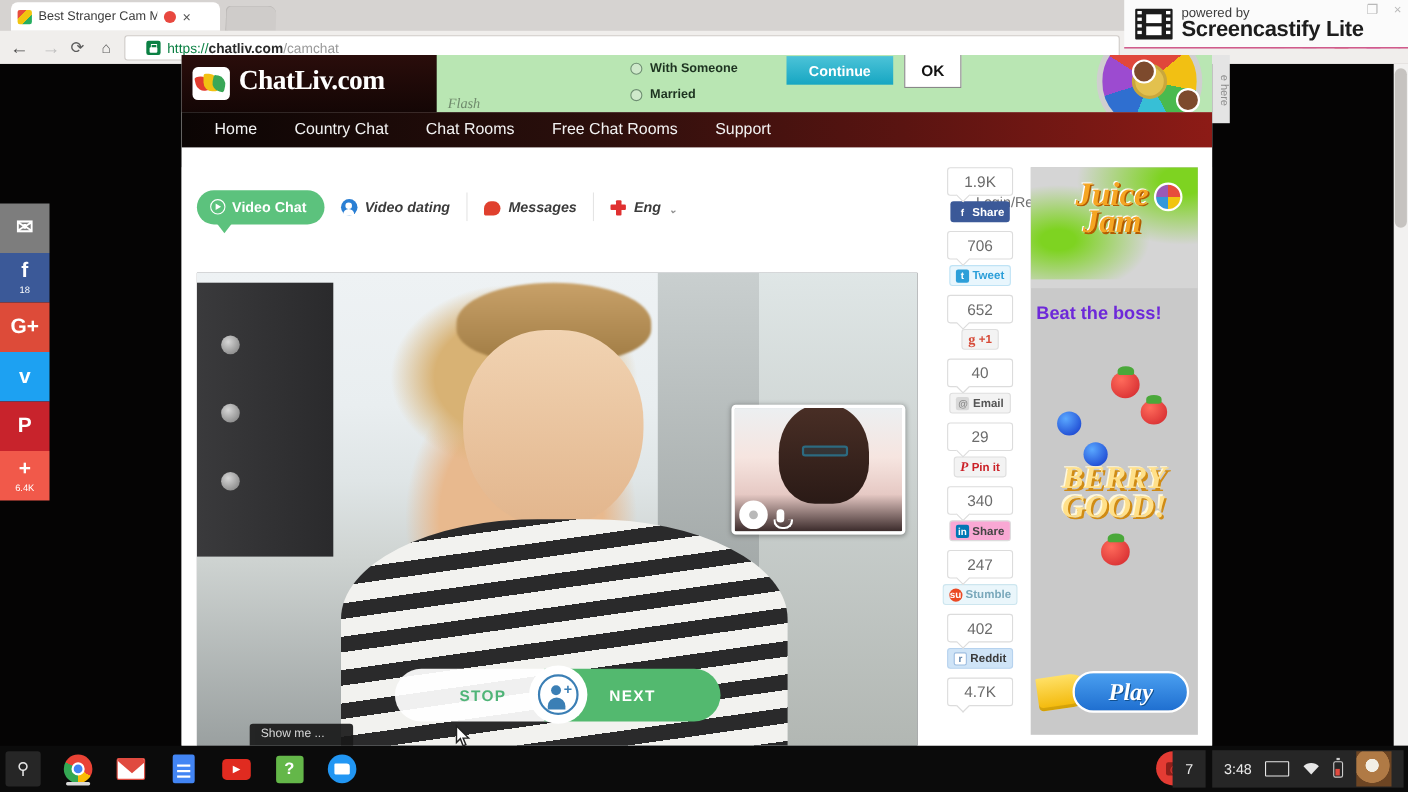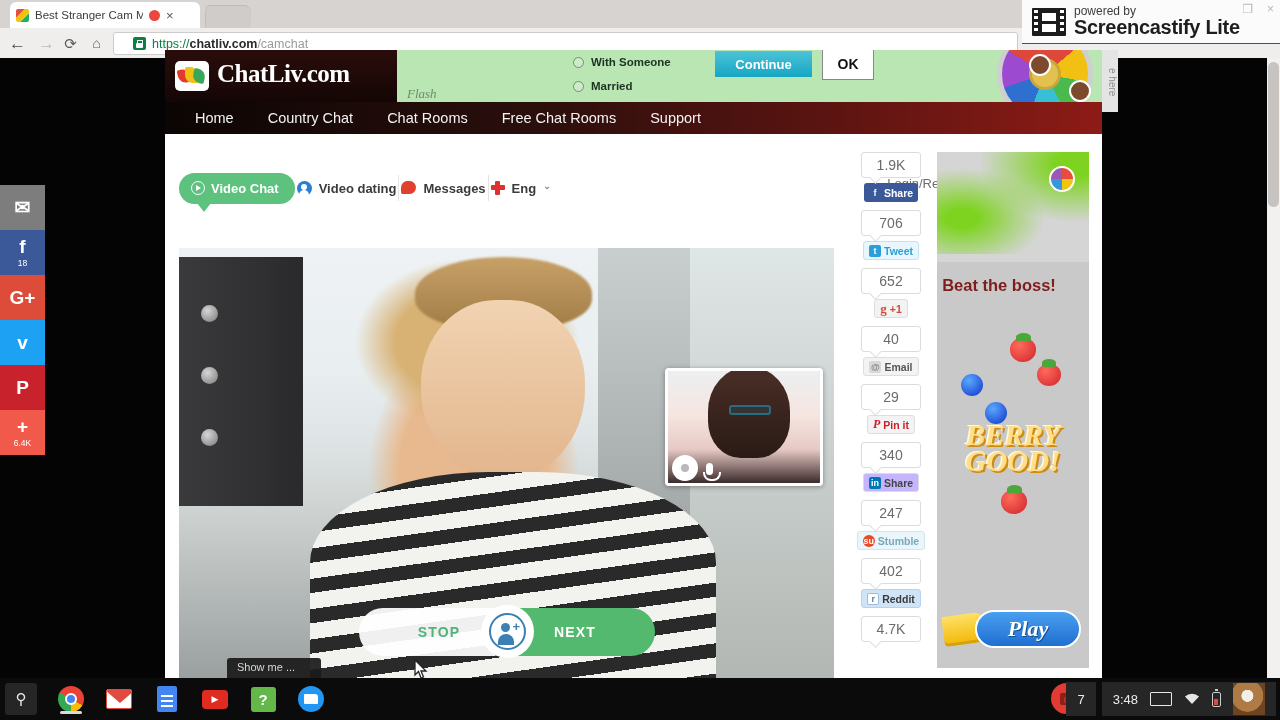--- a/index.html
+++ b/index.html
@@ -128,22 +128,22 @@
   
   .tabsrow { position:absolute; left:14px; top:18px; width:660px; height:36px;
      display:flex; align-items:center; }
   .pill { background:#5cc27d; color:#fff; font-size:13px; font-weight:bold; border-radius:18px;
      padding:8px 16px 8px 12px; display:flex; align-items:center; gap:6px; position:relative; cursor:pointer;}
   .pill::after{content:"";position:absolute;left:18px;bottom:-8px;width:0;height:0;
      border-left:7px solid transparent;border-right:7px solid transparent;border-top:9px solid #5cc27d;}
   .ring { width:14px; height:14px; border-radius:50%; border:1.6px solid #fff; position:relative; flex:none;}
   .ring::after{content:"";position:absolute;left:4.3px;top:3px;border-left:5px solid #fff;
      border-top:3.5px solid transparent;border-bottom:3.5px solid transparent;}
-  .mitem { display:flex; align-items:flex-start; gap:7px; font-size:13px; font-weight:bold;
-     color:#3b3b3b; padding:8px 2px; cursor:pointer; white-space:nowrap;}
+  .mitem { display:flex; align-items:flex-end; gap:7px; font-size:13px; font-weight:bold;
+     color:#3b3b3b; padding:8px 15px; cursor:pointer; white-space:nowrap;font-style:italic;}
   .sep { width:1px; height:26px; background:#e4e4e4; }
   .ic-user { width:15px;height:15px;border-radius:50%;background:#2a7fd4;position:relative;flex:none;}
   .ic-user::after{content:"";position:absolute;left:4.6px;top:3px;width:6px;height:6px;border-radius:50%;background:#fff;}
   .ic-user::before{content:"";position:absolute;left:2.6px;top:9.4px;width:10px;height:6px;border-radius:5px 5px 0 0;background:#fff;}
   .ic-bub { width:15px;height:13px;border-radius:50% 50% 50% 10%/60% 60% 60% 20%;background:#e0402e;flex:none;}
   .ic-flag { width:14px;height:14px;position:relative;flex:none;}
   .ic-flag::before{content:"";position:absolute;left:0;top:4.6px;width:14px;height:5px;background:#e03030;border-radius:1px;}
   .ic-flag::after{content:"";position:absolute;left:4.6px;top:0;width:5px;height:14px;background:#e03030;border-radius:1px;}
   .caret { font-size:9px; color:#8d8d8d; }
   .login {
@@ -224,35 +224,35 @@
      border-right:1px solid #dcdcdc;border-bottom:1px solid #dcdcdc;transform:rotate(45deg);}
   .sbt { height:19px; border-radius:3px; display:flex; align-items:center; gap:3px;
      padding:0 5px; font-size:10.5px; font-weight:bold; margin:0 auto 8px; width:fit-content; cursor:pointer;}
   .sbt .bi { width:12px; height:12px; border-radius:2px; display:flex; align-items:center;
      justify-content:center; font-size:9px; font-weight:bold; color:#fff; flex:none;}
   .bt-fb{background:#3b5998;color:#fff;} .bt-fb .bi{background:#3b5998;color:#fff;}
   .bt-tw{background:#e8f6fd;color:#2c9fd9;border:1px solid #bfe3f5;}
   .bt-gp{background:#f3f3f3;color:#d64937;border:1px solid #dedede;}
   .bt-em{background:#f3f3f3;color:#555;border:1px solid #dedede;}
   .bt-pin{background:#f3f3f3;color:#cb2027;border:1px solid #dedede;}
-  .bt-in{background:#c4b5fd;color:#444;border:1px solid #dcdcdc;}
+  .bt-in{background:#f9a8d4;color:#444;border:1px solid #dcdcdc;}
   .bt-st{background:#eaf6fb;color:#7aa8bb;border:1px solid #cde6ef;}
   .bt-rd{background:#cfe4f7;color:#3a3a3a;border:1px solid #b6d2ee;}
 
   
   .rad { position:absolute; left:772px; top:0px; width:152px; height:516px; background:#c9c9c9; overflow:hidden;}
   .jj-splash { position:absolute; left:0; top:0; width:152px; height:110px; background:#d5d5d5; overflow:hidden;}
   .jj-green { position:absolute; left:-10px; top:-18px; width:175px; height:120px;
      background:radial-gradient(ellipse at 20% 70%, #7ed321 0 8%, rgba(126,211,33,0) 42%),
                 radial-gradient(ellipse at 85% 25%, #7ed321 0 10%, rgba(126,211,33,0) 46%);}
   .jj-logo { position:absolute; left:12px; top:12px; width:124px; text-align:center;
      font-family:"Liberation Serif",serif; font-style:italic; font-weight:bold; font-size:30px;
      color:#f5a623; text-shadow:1.5px 1.5px 0 #b35c00, -1px -1px 0 #fff, 0 0 2px #fff; line-height:.84;}
   .jj-tag { position:absolute; left:0; top:124px; width:124px; text-align:center;
-     font-size:16.5px; font-weight:bold; color:#7f1d1d;}
+     font-size:16.5px; font-weight:bold; color:#6d28d9;}
   .berry { position:absolute; left:0; top:270px; width:152px; text-align:center;
      font-family:"Liberation Serif",serif; font-style:italic; font-weight:bold; font-size:29px;
      color:#ffe08a; text-shadow:2px 2px 0 #d08b14, -1.5px -1.5px 0 #fff8dc; line-height:.9;}
   .fruit { position:absolute; border-radius:50%;}
   .straw { background:radial-gradient(circle at 36% 30%, #ff6b5b, #d0232a); border-radius:48% 48% 52% 52%;}
   .straw::after{content:"";position:absolute;left:22%;top:-22%;width:58%;height:34%;background:#4aa83a;
      border-radius:50% 50% 20% 20%;}
   .blue { background:radial-gradient(circle at 36% 30%, #5aa8ff, #1033c8); }
   .playbtn { position:absolute; left:8px; bottom:18px; width:136px; height:40px;}
   .playpill { position:absolute; left:30px; top:0; width:106px; height:38px; border-radius:19px;
@@ -523,20 +523,24 @@
           <span class="bi" style="background:#fff;color:#5a7fa8;border:1px solid #9dbde0">r</span>
           <span>Reddit</span>
         </div>
 
         <div class="cbox">4.7K</div>
       </div>
 
       <div class="rad">
         <div class="jj-splash">
           <div class="jj-green"></div>
+          <div class="jj-logo">
+            <span>Juice</span><br>
+            <span>Jam</span>
+          </div>
           <div style="position:absolute;right:14px;top:14px;width:26px;height:26px;border-radius:50%;background:conic-gradient(#e74c3c 0 25%,#f1c40f 25% 50%,#3498db 50% 75%,#9b59b6 75% 100%);border:2px solid #fff;"></div>
         </div>
 
         <div class="jj-tag">Beat the boss!</div>
 
         <div class="fruit straw" style="left:73px;top:186px;width:26px;height:24px;"></div>
         <div class="fruit straw" style="left:100px;top:212px;width:24px;height:22px;"></div>
         <div class="fruit blue" style="left:24px;top:222px;width:22px;height:22px;"></div>
         <div class="fruit blue" style="left:48px;top:250px;width:22px;height:22px;"></div>
         <div class="fruit straw" style="left:64px;top:338px;width:26px;height:24px;"></div>

